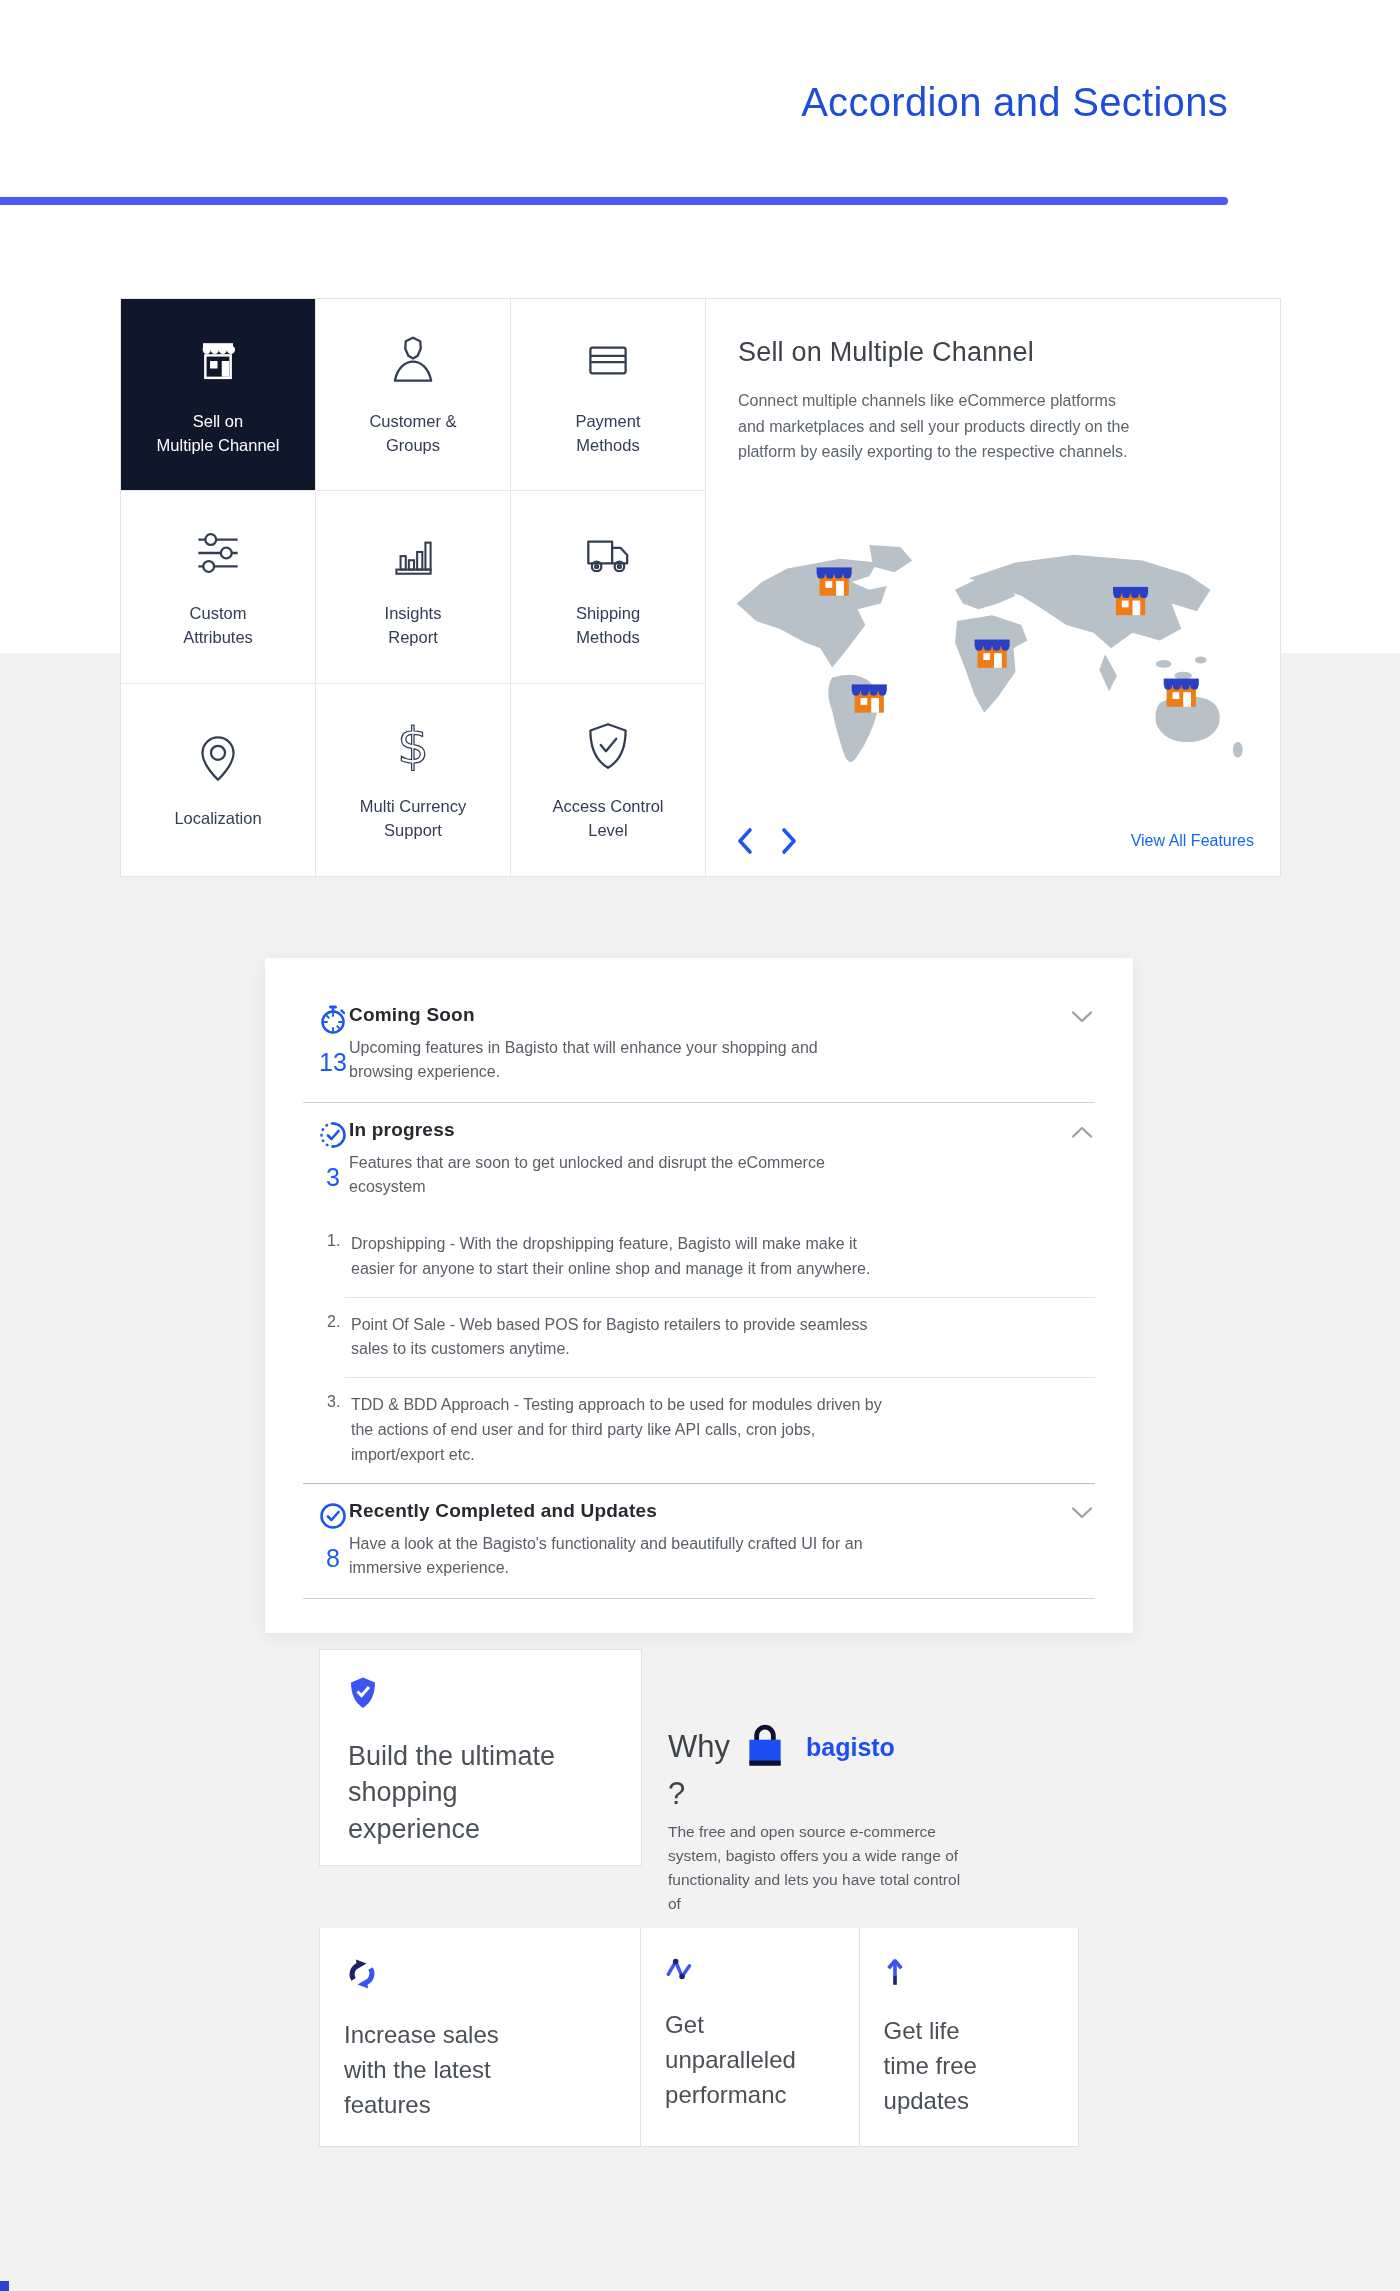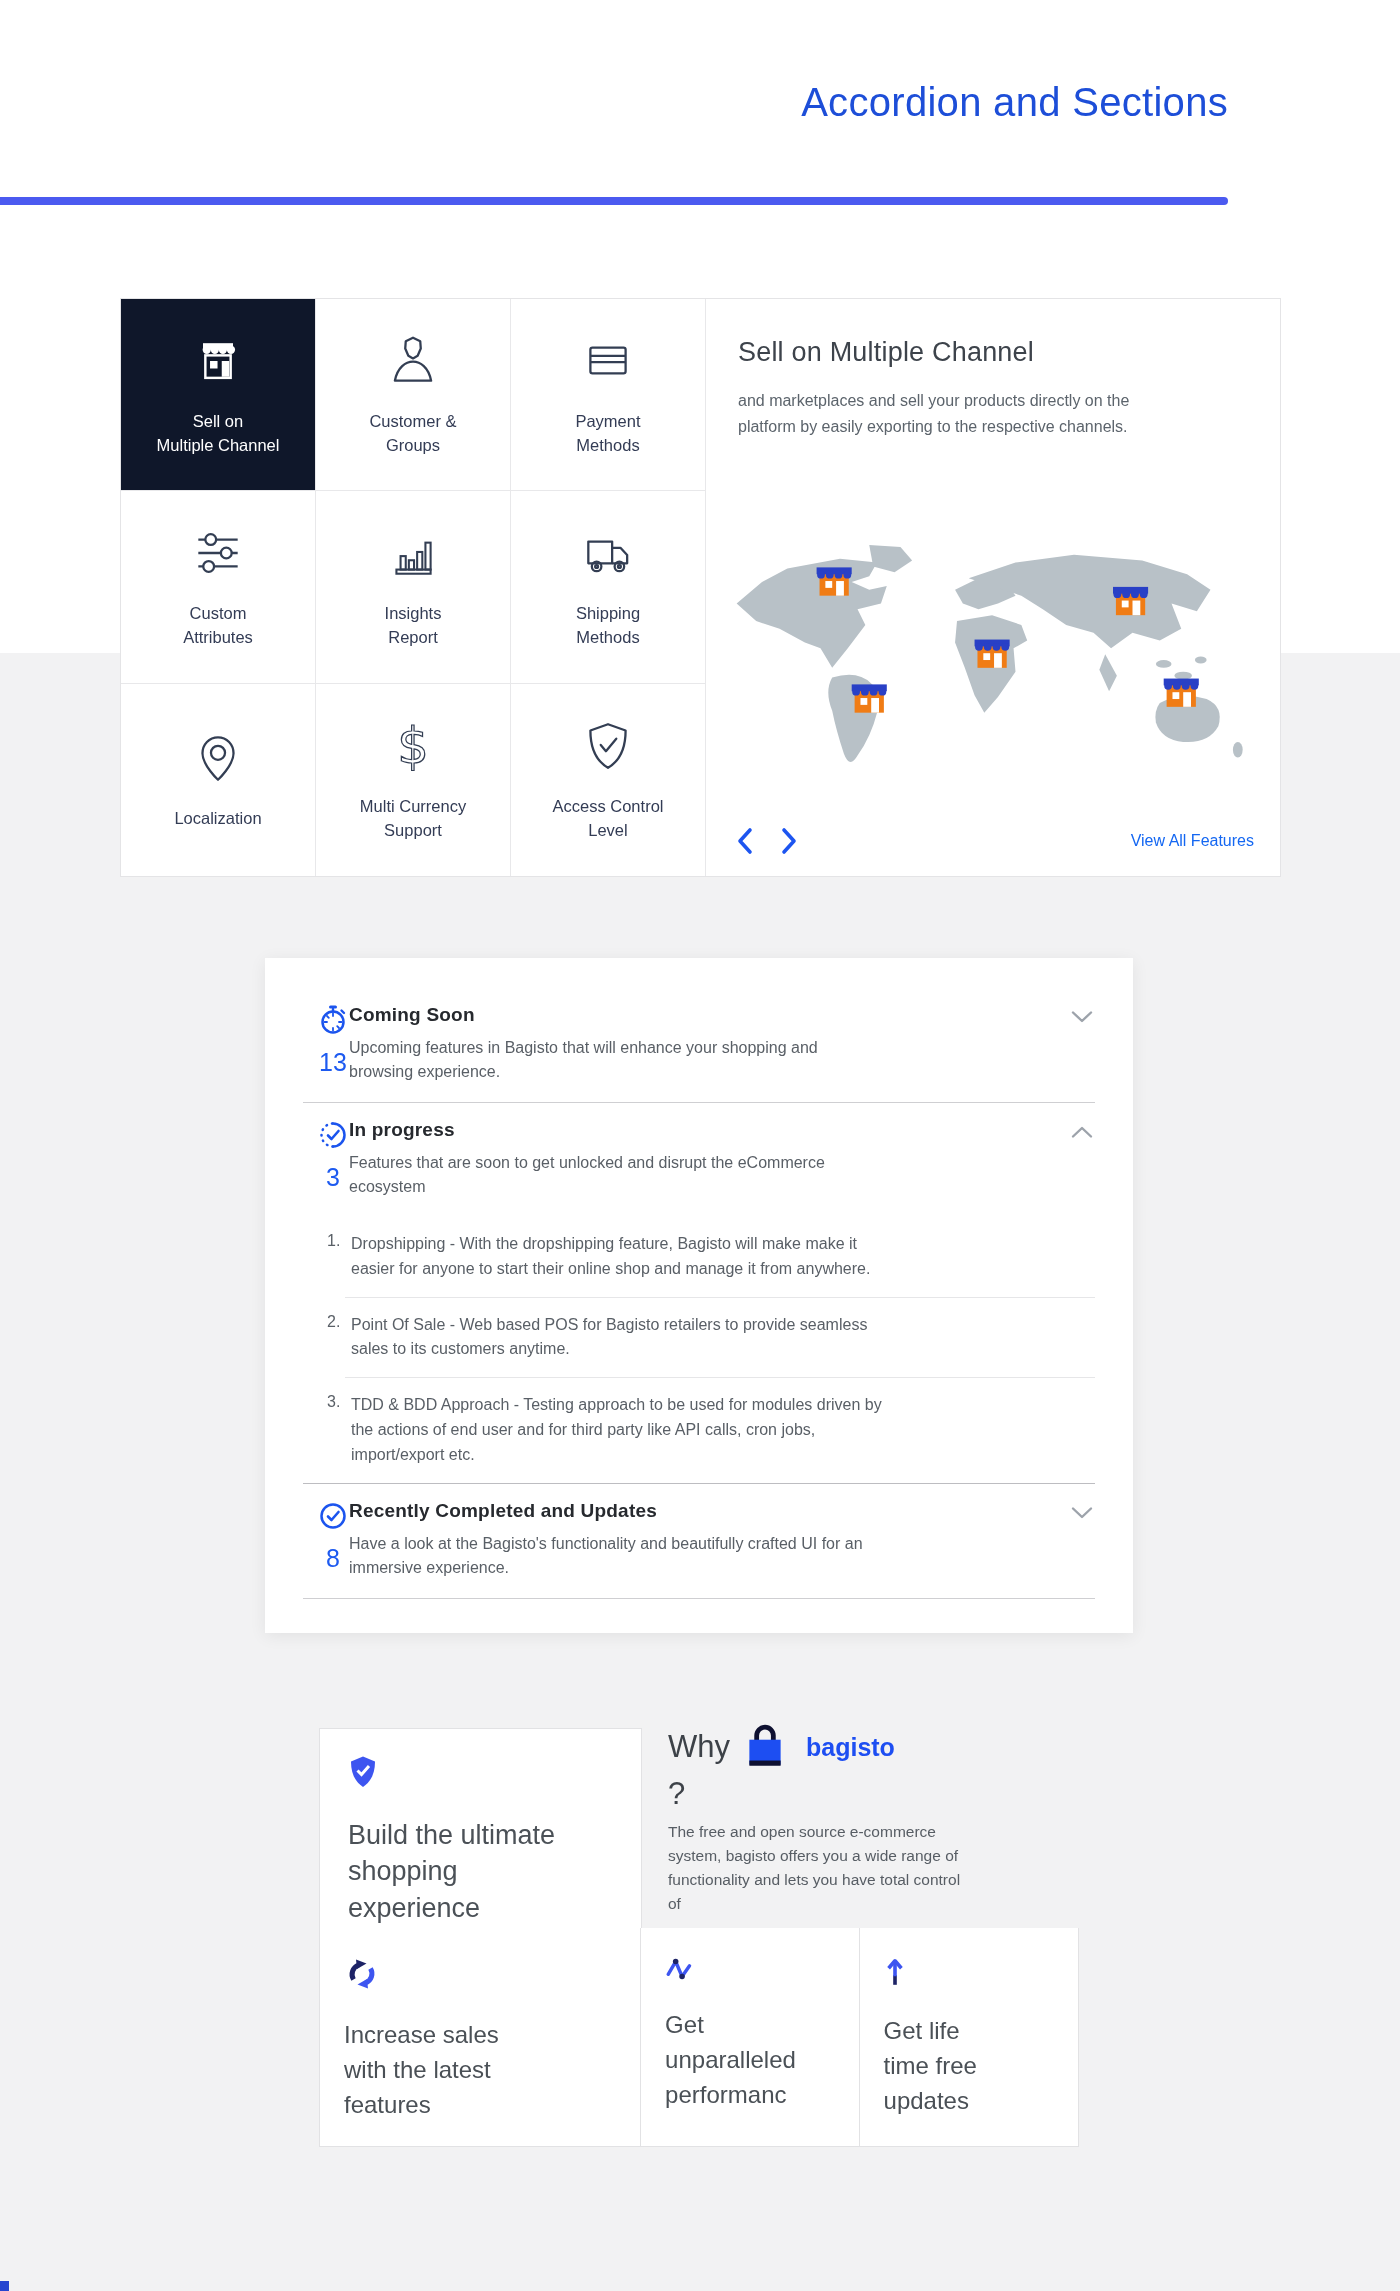--- a/index.html
+++ b/index.html
@@ -61,21 +61,21 @@
   .acc-chevron{ position:absolute; right:2px; top:22px; }
   .sep-full{ height:1px; background:#cfcfd2; }
   .sep-entry{ height:1px; background:#e6e6e8; margin-left:42px; }
   .sep-dark{ height:1px; background:#bdbdc1; }
   .entry{ display:flex; padding:15px 0 15px 24px; }
   .entry-num{ width:24px; flex:none; font-size:16px; color:#595f66; }
   .entry-text{ font-size:16px; line-height:1.55; color:#595f66; }
 
   
   .promo-build{
-    position:absolute; left:319px; top:1728px; width:323px; height:217px;
+    position:absolute; left:319px; top:1649px; width:323px; height:217px;
     background:#fff; border:1px solid #e2e2e4; padding:26px 28px;
   }
   .promo-build-title{ margin-top:24px; font-size:27px; line-height:1.35; color:#4b5157; }
   .promo-why{ position:absolute; left:668px; top:1722px; width:412px; height:206px; overflow:hidden; }
   .why-row{ display:flex; align-items:center; gap:12px; }
   .why-word{ font-size:31px; color:#3d4248; }
   .brand-word{ font-size:25px; font-weight:700; color:#1d4ef2; margin-left:18px; }
   .why-q{ font-size:31px; color:#3d4248; margin-top:4px; }
   .why-desc{ margin-top:8px; font-size:15.5px; line-height:1.55; color:#575d64; }
   .promo-row{
@@ -228,20 +228,21 @@
       <div class="tile-label">
         <div class="ln">Access Control</div>
         <div class="ln">Level</div>
       </div>
     </div>
   </div>
 
   <div class="detail">
     <h2 class="detail-title">Sell on Multiple Channel</h2>
     <div class="detail-desc">
+      <div class="ln">Connect multiple channels like eCommerce platforms</div>
       <div class="ln">and marketplaces and sell your products directly on the</div>
       <div class="ln">platform by easily exporting to the respective channels.</div>
     </div>
 
     <svg class="world-map" viewBox="0 0 560 250">
       <g fill="#b8c1c7">
         <path d="M14 66 L40 44 L66 30 L120 20 L158 24 L150 38 L132 44 L150 52 L168 48 L162 66 L138 72 L146 88 L128 112 L112 132 L100 112 L84 106 L58 92 L34 84 Z"></path>
         <path d="M150 6 L182 8 L194 22 L176 34 L154 28 Z"></path>
         <path d="M112 142 Q138 134 152 148 Q166 158 158 178 Q152 202 138 222 Q130 236 124 220 Q116 196 112 176 Q104 156 112 142 Z"></path>
         <path d="M238 52 L262 40 L290 44 L300 58 L282 66 L262 72 L246 66 Z"></path>

